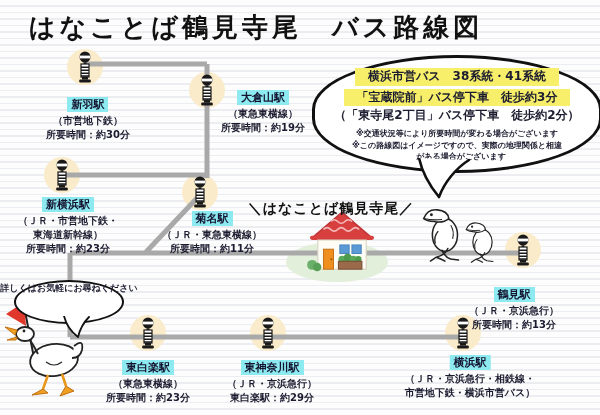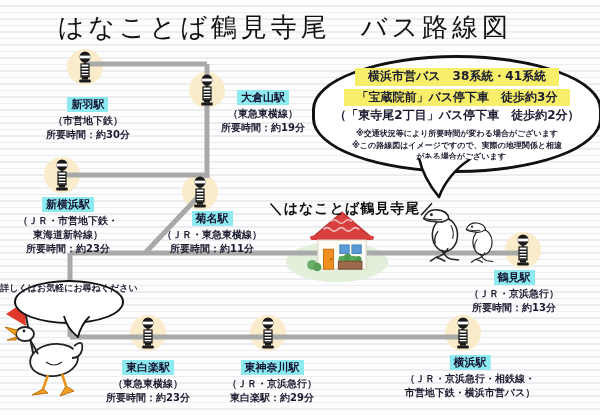--- a/index.html
+++ b/index.html
@@ -4,22 +4,22 @@
 <style>
   html,body{margin:0;padding:0;}
   body{font-family:"DejaVu Sans","Liberation Sans",sans-serif;}
   #canvas{
     position:relative;width:600px;height:415px;overflow:hidden;
     background:repeating-linear-gradient(180deg,#fdfdfd 0px,#fdfdfd 5px,#ecedf1 5px,#ecedf1 6.5px);
   }
   .abs{position:absolute;}
   
   .title{
-    left:0;top:10px;width:512px;text-align:right;
-    font-size:26px;font-weight:400;color:#111;letter-spacing:4px;
+    left:0;top:10px;width:512px;text-align:center;
+    font-size:26px;font-weight:700;color:#111;letter-spacing:4px;
     font-family:"DejaVu Serif","Liberation Serif",serif;z-index:6;
   }
   
   #roads{left:0;top:0;z-index:2;}
   
   .glow{width:36px;height:36px;border-radius:50%;background:#faeccb;z-index:1;transform:translate(-50%,-50%);}
   .busstop{width:16px;height:32px;z-index:4;transform:translate(-50%,-50%);}
   
   .st{z-index:5;text-align:center;transform:translateX(-50%);color:#1c1c30;line-height:1.4;white-space:nowrap;}
   .st .nm{display:inline-block;background:#8deaf0;color:#141430;font-size:11px;font-weight:700;padding:0 4px;}
@@ -30,21 +30,21 @@
     border:3px solid #111;border-radius:50% / 46%;z-index:6;
     display:flex;flex-direction:column;justify-content:center;align-items:center;
     text-align:center;color:#1c1c30;
   }
   .bubble .hl{display:inline-block;background:#f7ef6a;font-size:12px;font-weight:700;padding:0 13px;line-height:1.45;}
   .bubble .sub{font-size:12px;font-weight:600;line-height:1.5;}
   .bubble .note{font-size:8px;font-weight:600;line-height:1.45;text-align:left;}
   .tail{z-index:7;}
   
   .facility-label{
-    left:352px;top:200px;transform:translateX(-50%);z-index:6;white-space:nowrap;
+    left:331px;top:200px;transform:translateX(-50%);z-index:6;white-space:nowrap;
     font-size:14px;font-weight:700;color:#111;letter-spacing:1px;
     font-family:"DejaVu Serif","Liberation Serif",serif;
   }
   
   .ground{left:286px;top:242px;width:102px;height:40px;border-radius:50%;background:#e2efda;z-index:1;}
   .house{left:306px;top:208px;width:72px;height:64px;z-index:4;}
   
   .frog1{left:418px;top:206px;width:50px;height:56px;z-index:4;}
   .frog2{left:462px;top:220px;width:38px;height:43px;z-index:4;}
   
@@ -133,21 +133,21 @@
     <div class="ln">東海道新幹線）</div>
     <div class="tm">所要時間：約23分</div>
   </div>
 
   <div class="abs st" style="left:212px;top:206px">
     <span class="nm">菊名駅</span>
     <div class="ln">（ＪＲ・東急東横線）</div>
     <div class="tm">所要時間：約11分</div>
   </div>
 
-  <div class="abs st" style="left:514px;top:265px">
+  <div class="abs st" style="left:514px;top:282px">
     <span class="nm">鶴見駅</span>
     <div class="ln">（ＪＲ・京浜急行）</div>
     <div class="tm">所要時間：約13分</div>
   </div>
 
   <div class="abs st" style="left:148px;top:355px">
     <span class="nm">東白楽駅</span>
     <div class="ln">（東急東横線）</div>
     <div class="tm">所要時間：約23分</div>
   </div>

